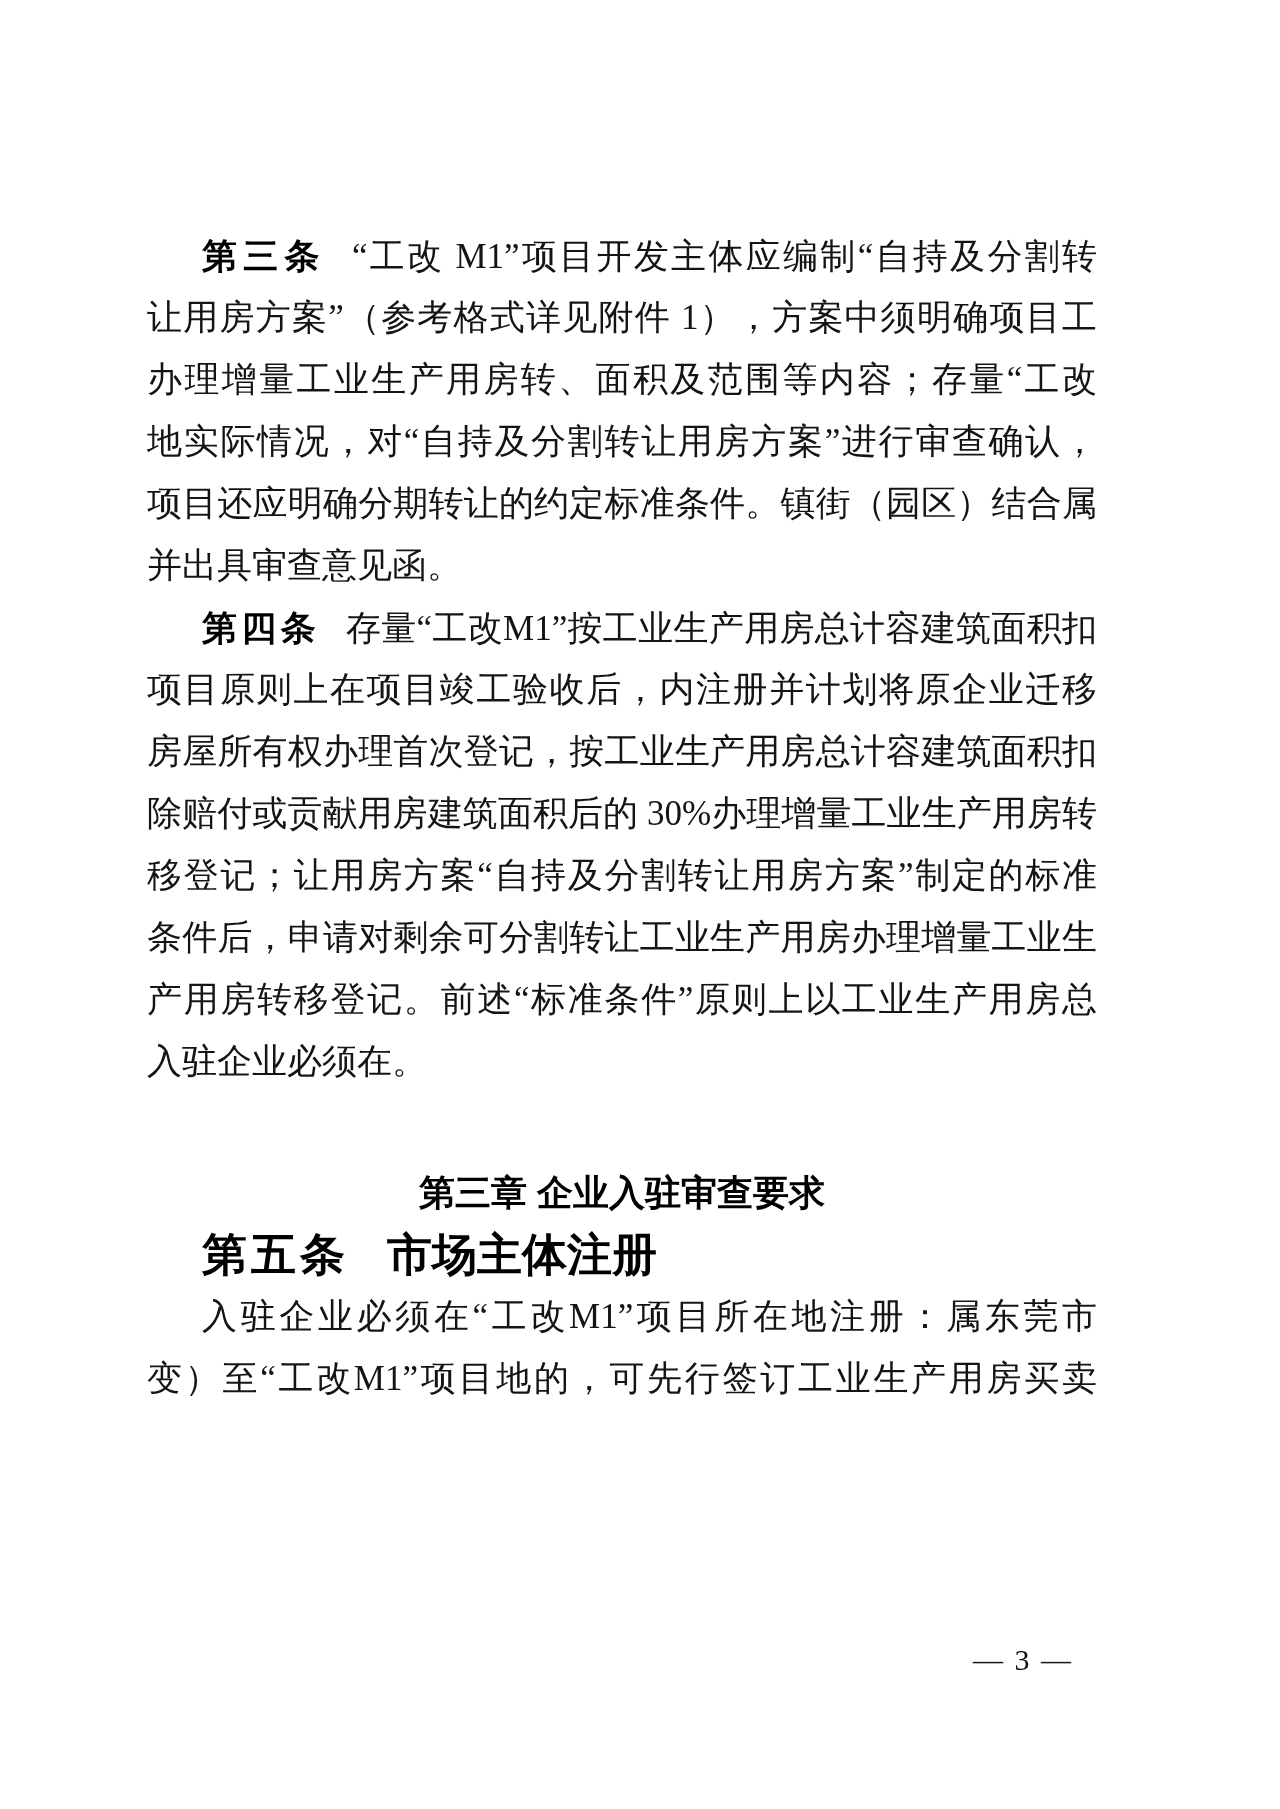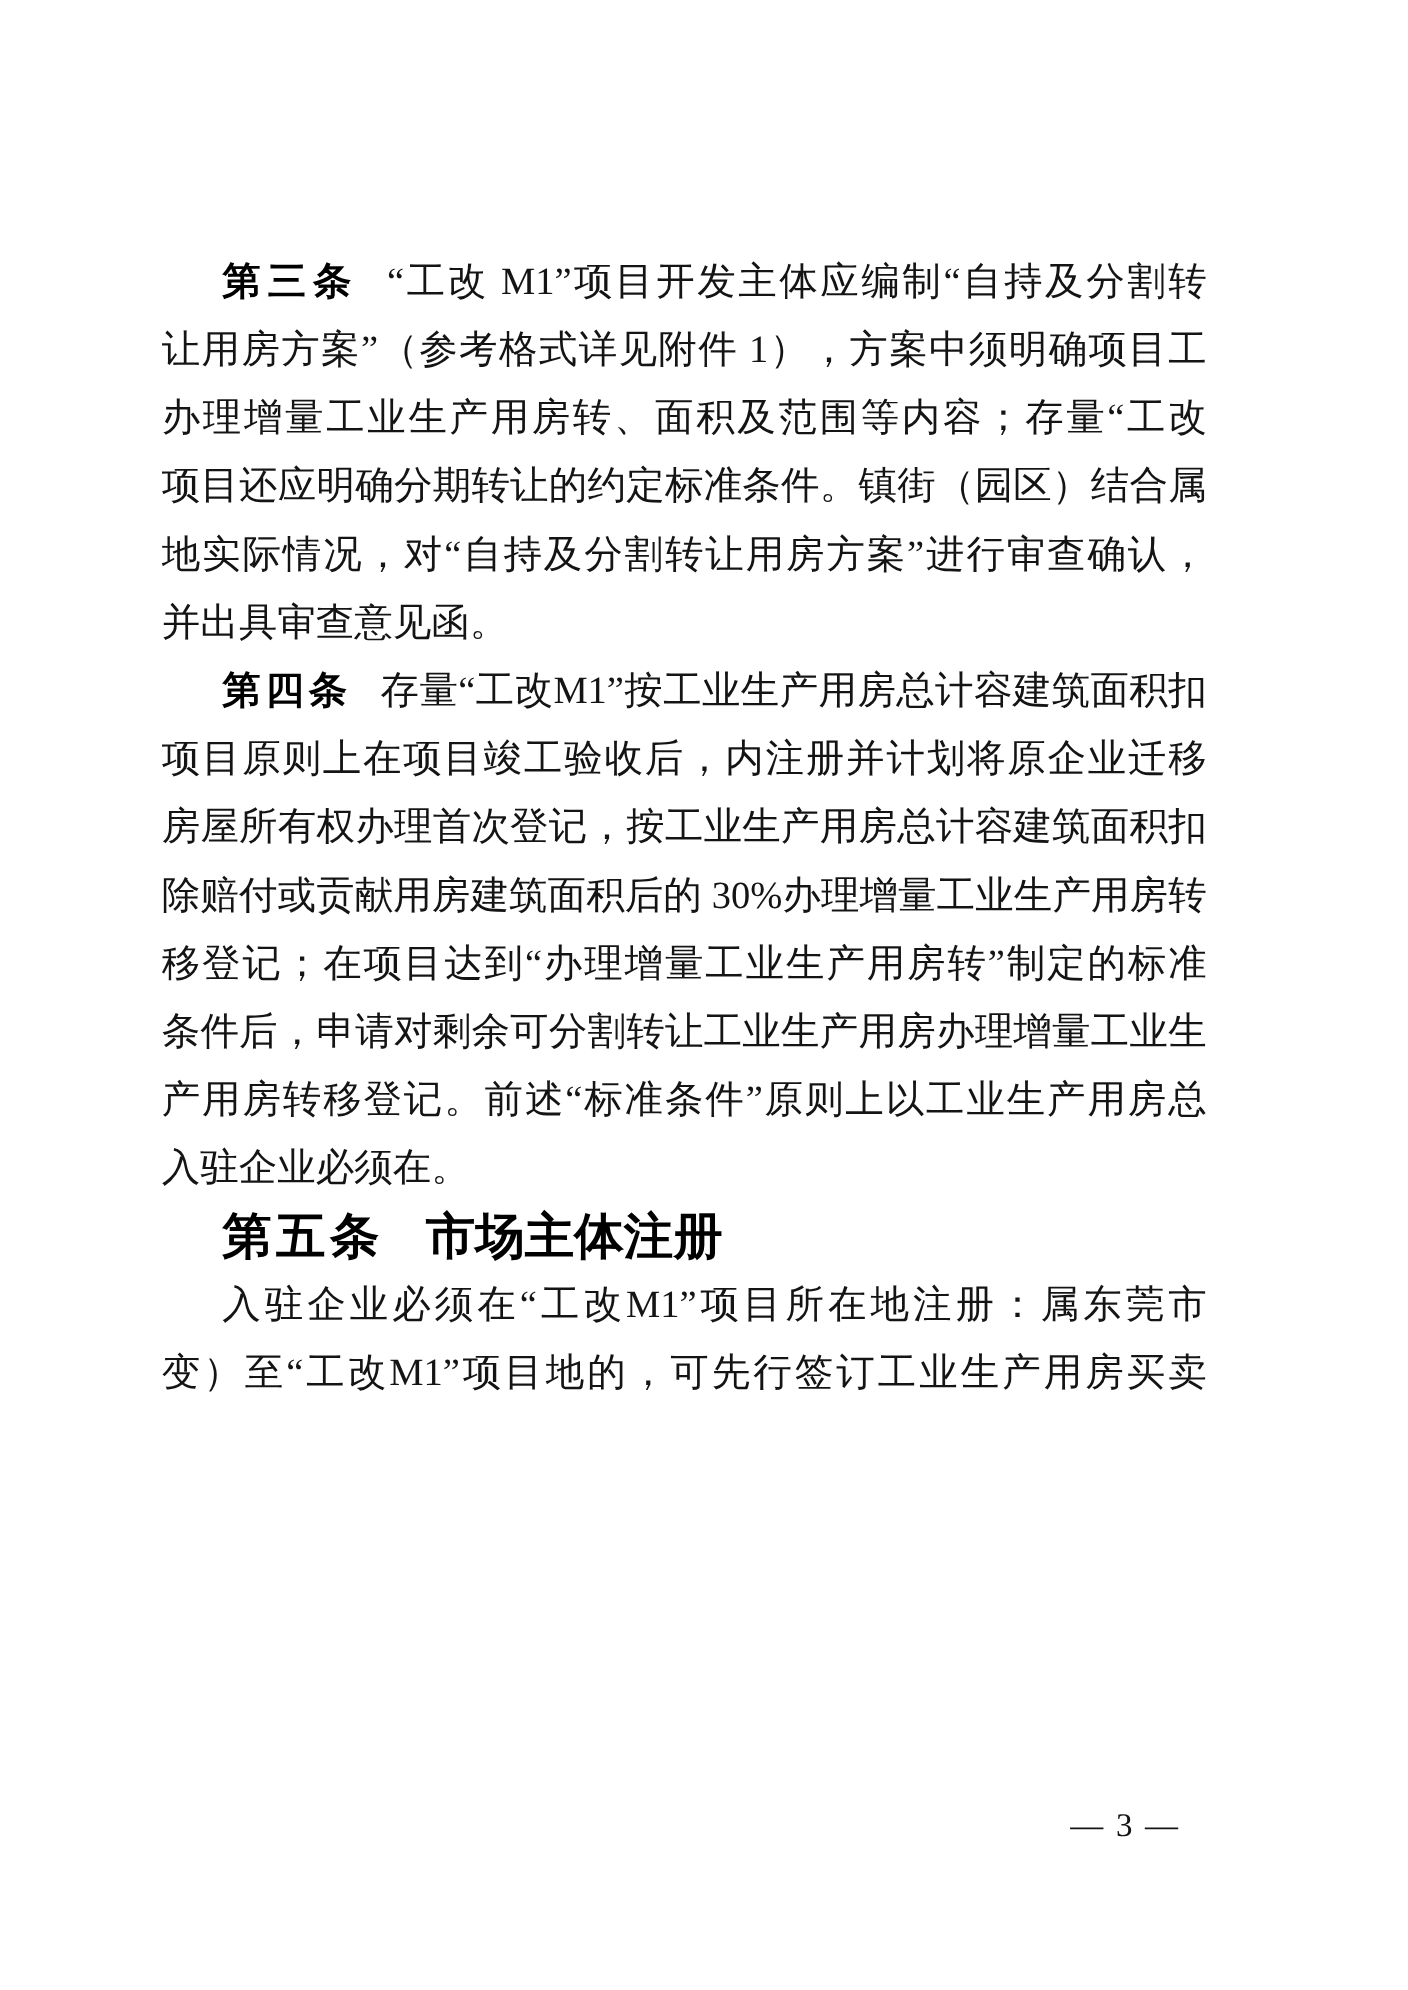--- a/index.html
+++ b/index.html
@@ -79,36 +79,37 @@
 </head>
 <body>
 
 <div class="page">
   <div class="content">
 
     <div class="para">
       <div class="line indent"><span class="article-label">第三条</span><span>“工改 M1”项目开发主体应编制“自持及分割转</span></div>
       <div class="line">让用房方案”（参考格式详见附件 1），方案中须明确项目工业生</div>
       <div class="line">办理增量工业生产用房转、面积及范围等内容；存量“工改 M1”</div>
+      <div class="line">地实际情况，对“自持及分割转让用房方案”进行审查确认，</div>
       <div class="line">项目还应明确分期转让的约定标准条件。镇街（园区）结合属</div>
-      <div class="line">地实际情况，对“自持及分割转让用房方案”进行审查确认，</div>
       <div class="line last">并出具审查意见函。</div>
     </div>
 
     <div class="para">
       <div class="line indent"><span class="article-label">第四条</span><span>存量“工改M1”按工业生产用房总计容建筑面积扣</span></div>
       <div class="line">项目原则上在项目竣工验收后，内注册并计划将原企业迁移</div>
       <div class="line">房屋所有权办理首次登记，按工业生产用房总计容建筑面积扣</div>
       <div class="line">除赔付或贡献用房建筑面积后的 30%办理增量工业生产用房转</div>
-      <div class="line">移登记；在项目达到“办理增量工业生产用房转”制定的标准</div>
+      <div class="line">移登记；让用房方案“自持及分割转让用房方案”制定的标准</div>
       <div class="line">条件后，申请对剩余可分割转让工业生产用房办理增量工业生</div>
       <div class="line">产用房转移登记。前述“标准条件”原则上以工业生产用房总</div>
       <div class="line last">入驻企业必须在。</div>
     </div>
 
+    <div class="chapter-heading">第三章 企业入驻审查要求</div>
 
     <div class="section-heading"><span class="article-label">第五条</span><span>市场主体注册</span></div>
 
     <div class="para">
       <div class="line indent">入驻企业必须在“工改M1”项目所在地注册：属东莞市</div>
       <div class="line">变）至“工改M1”项目地的，可先行签订工业生产用房买卖</div>
     </div>
 
   </div>
 

